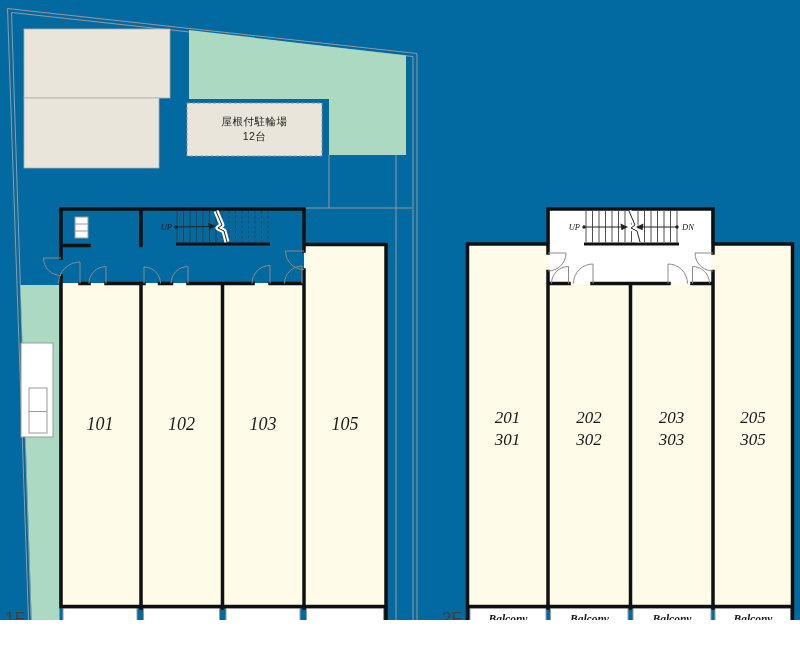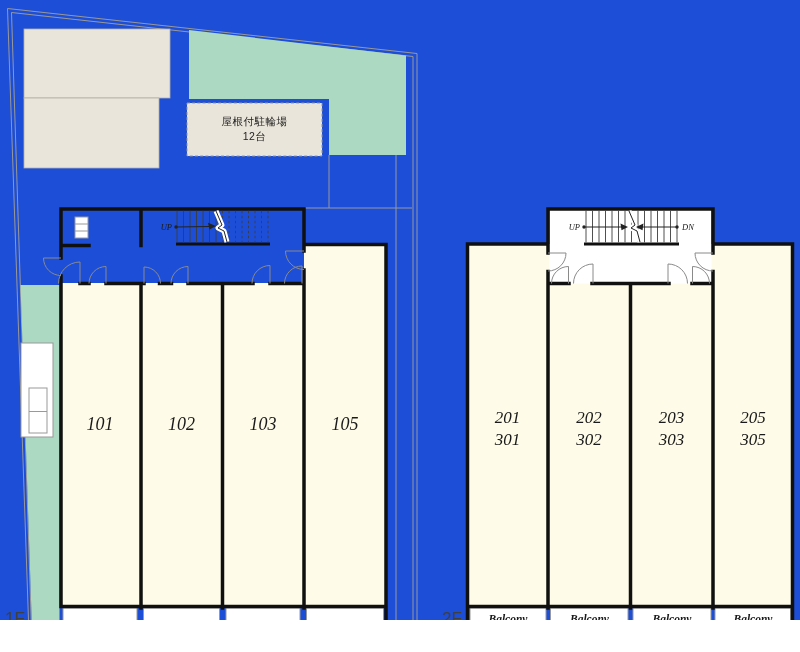--- a/index.html
+++ b/index.html
@@ -1,16 +1,16 @@
 <!DOCTYPE html>
 <html style="--cream: #FEFCE9; --green: #ACD9C1; --beige: #EAE5DA; --wall: #101010; --line: #999999; --ink: #1a1a1a;"><head>
 <meta charset="utf-8">
 <style>
   html,body{margin:0;padding:0;background:#fff;}
-  .canvas{position:relative;width:800px;height:620px;background:#1d4ed8;overflow:hidden;
+  .canvas{position:relative;width:800px;height:620px;background:#0369a1;overflow:hidden;
           font-family:"Liberation Sans",sans-serif;}
   svg{display:block;}
 
   
   .room{fill:var(--cream,#FEFCE9);}
   .green{fill:var(--green,#ACD9C1);}
   .beige{fill:var(--beige,#EAE5DA);stroke:#b5b0a5;stroke-width:0.8;}
   .wall{fill:none;stroke:var(--wall,#101010);stroke-width:3.5;stroke-linecap:square;}
   .rail{fill:none;stroke:var(--wall,#101010);stroke-width:3;stroke-linecap:butt;}
   .thin{fill:none;stroke:var(--line,#999999);stroke-width:1;}

